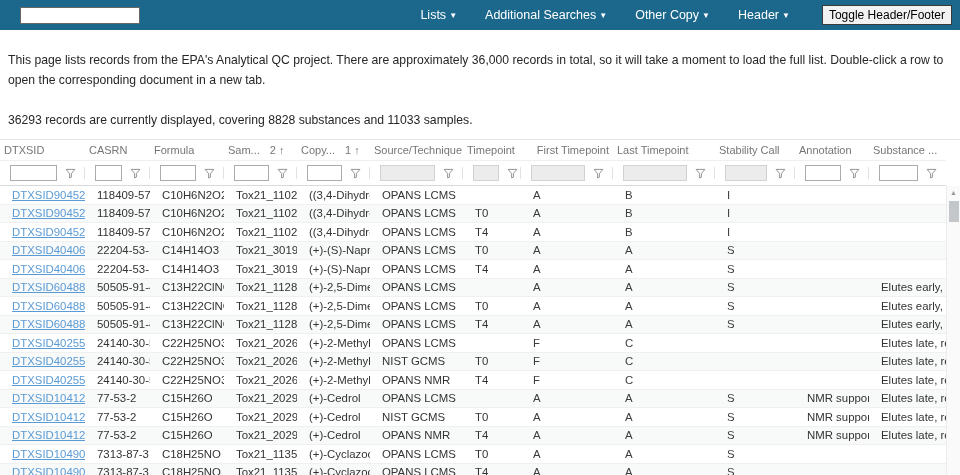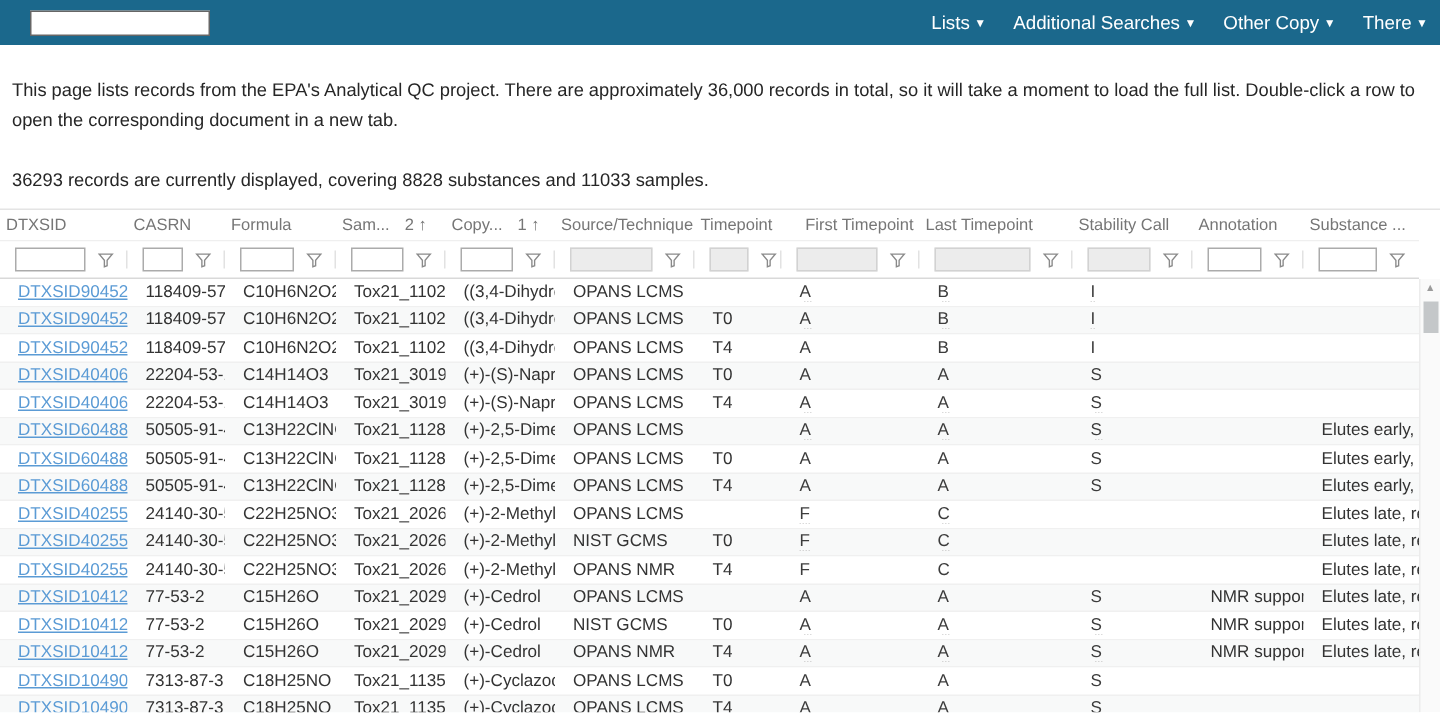--- a/index.html
+++ b/index.html
@@ -19,21 +19,21 @@
   .searchwrap { display:flex; align-items:center; margin-left:12px; }
   .search-input {
     width:120px; height:17px; border:1px solid #666; font-size:11px; padding:0 3px;
     font-family:"Liberation Sans", sans-serif;
   }
   .btn-plain {
     height:20px; background:#f0f0f0; border:1px solid #5a5a5a; color:#000;
     font-size:12px; padding:0 7px; margin-left:2px; cursor:pointer;
     font-family:"Liberation Sans", sans-serif;
   }
-  .nav { margin-left:auto; display:flex; align-items:center; gap:18px; font-size:12.5px; }
+  .nav { margin-left:auto; display:flex; align-items:center; gap:28px; font-size:12.5px; }
   .nav-item { color:#fff; cursor:pointer; white-space:nowrap; }
   .nav-item .caret { font-size:8px; position:relative; top:-1px; margin-left:3px; }
   .btn-toggle {
     height:20px; background:#f2f2f2; border:1px solid #3a3a3a; color:#000;
     font-size:12px; padding:0 6px; margin-left:4px; cursor:pointer;
     font-family:"Liberation Sans", sans-serif;
   }
   
   .intro   { padding:9px 10px 0 8px; font-size:12.2px; line-height:1.6; color:#262626; }
   .records { padding:11px 10px 0 8px; font-size:12.2px; color:#262626; }
@@ -105,22 +105,23 @@
     <span class="nav-item">
       <span>Lists</span><span class="caret">▼</span>
     </span>
     <span class="nav-item">
       <span>Additional Searches</span><span class="caret">▼</span>
     </span>
     <span class="nav-item">
       <span>Other Copy</span><span class="caret">▼</span>
     </span>
     <span class="nav-item">
-      <span>There</span><span class="caret">▼</span>
+      <span>Header</span><span class="caret">▼</span>
     </span>
+    <button class="btn-toggle">Toggle Header/Footer</button>
   </nav>
 </header>
 
 <p class="intro">This page lists records from the EPA's Analytical QC project. There are approximately 36,000 records in total, so it will take a moment to load the full list. Double-click a row to open the corresponding document in a new tab.</p>
 <p class="records">36293 records are currently displayed, covering 8828 substances and 11033 samples.</p>
 
 <div class="toolbar">
   <button>Copy filters to clipboard</button>
   <button>Download Table</button>
   <button>Download Substances</button>

